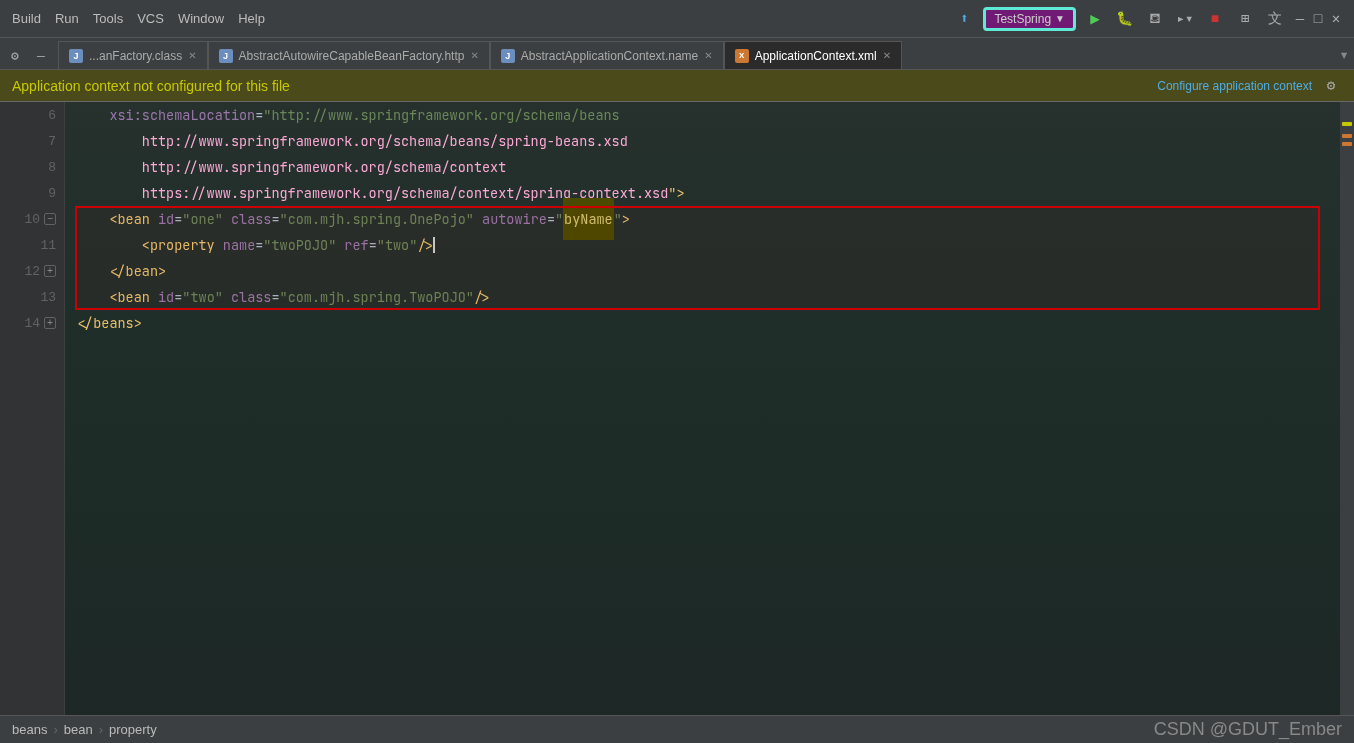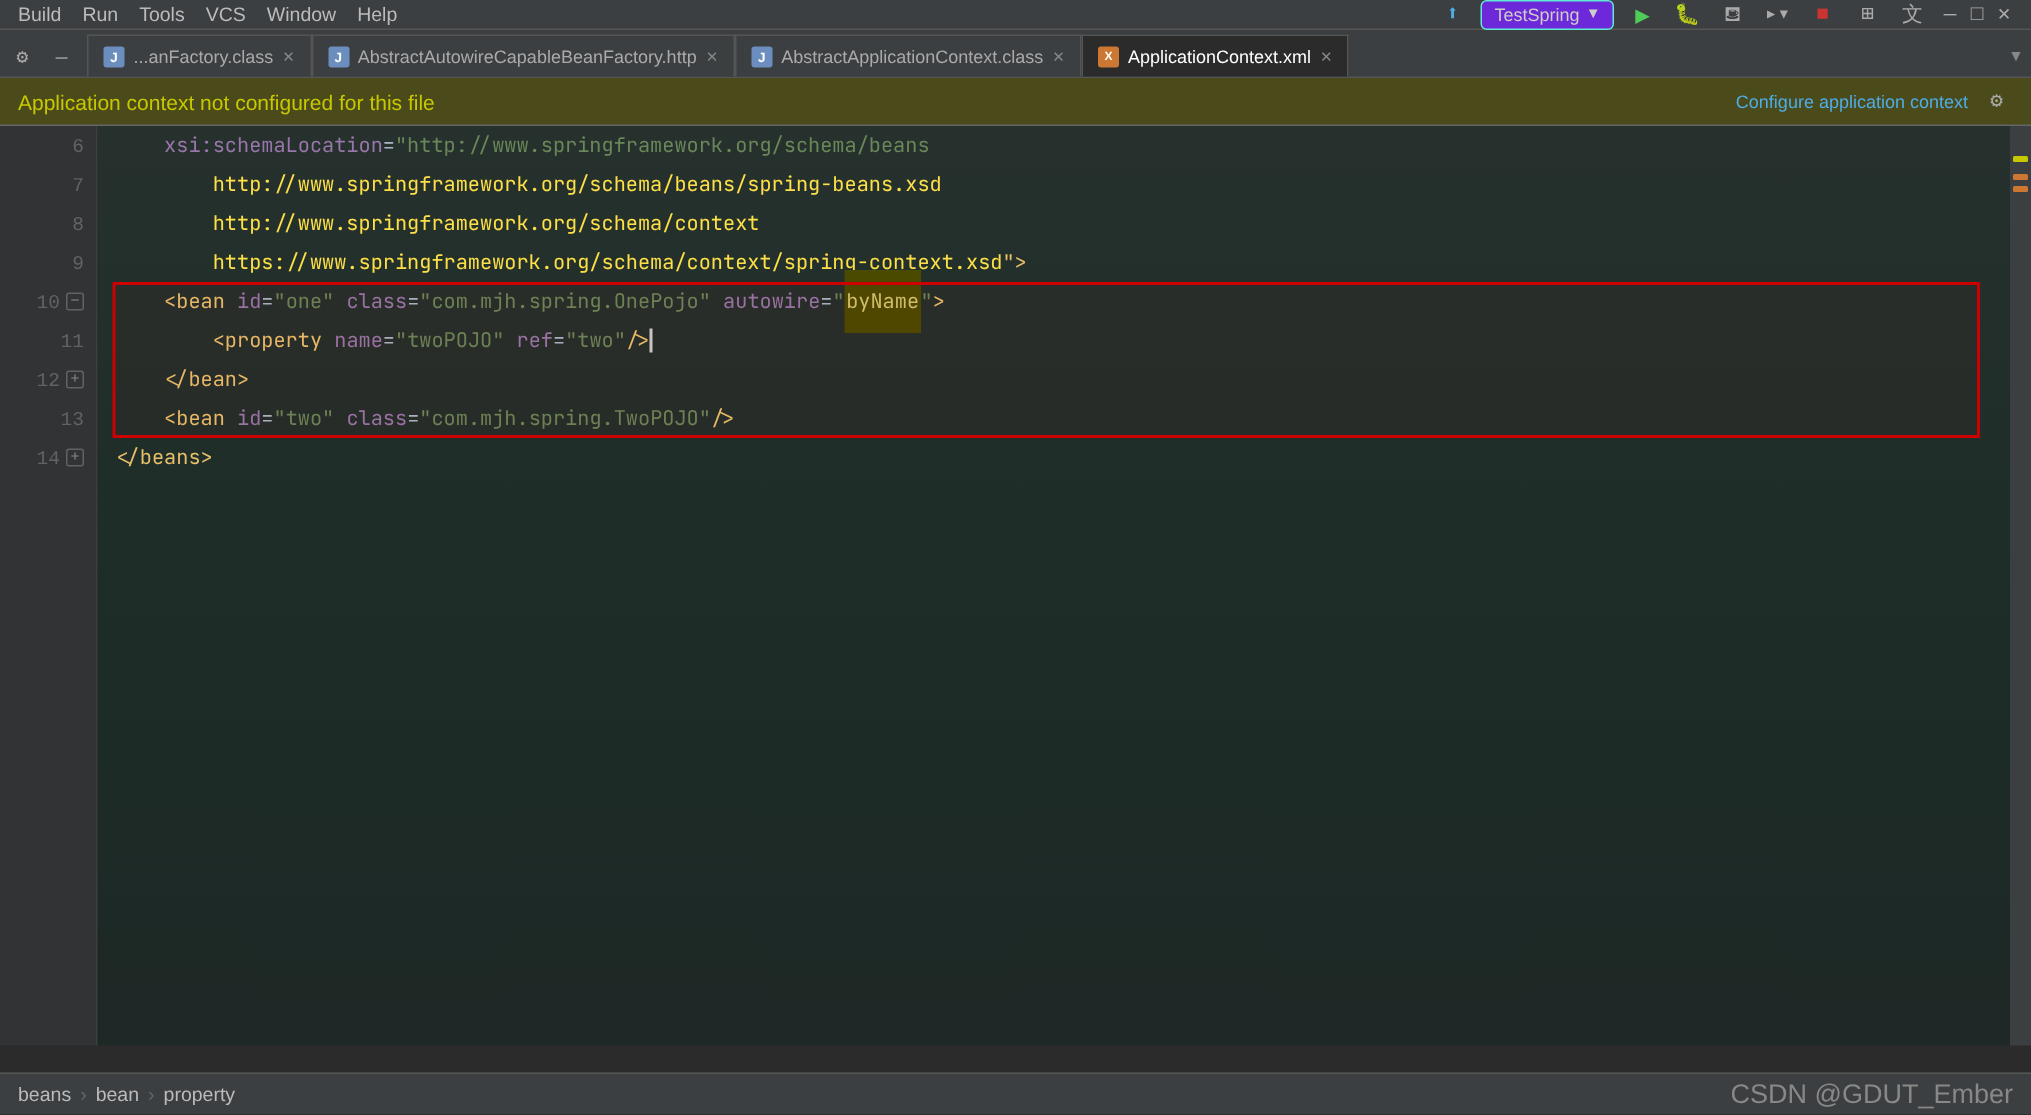--- a/index.html
+++ b/index.html
@@ -7,21 +7,21 @@
       width: 1354px;
       height: 743px;
       background: #2b2b2b;
       font-family: 'Courier New', Courier, monospace;
       overflow: hidden;
       position: relative;
     }
 
     
     .title-bar {
-      height: 20px;
+      height: 38px;
       background: #3c3f41;
       display: flex;
       align-items: center;
       justify-content: space-between;
       padding: 0 12px;
       border-bottom: 1px solid #555;
     }
     .title-bar-left {
       display: flex;
       align-items: center;
@@ -46,22 +46,22 @@
       position: absolute;
       left: 50%;
       transform: translateX(-50%);
     }
     .title-bar-right {
       display: flex;
       align-items: center;
       gap: 8px;
     }
     .run-config {
-      background: #6d28d9;
-      border: 1px solid #5eead4;
+      background: #701a75;
+      border: 3px solid #5eead4;
       border-radius: 4px;
       color: #ccc;
       font-family: Arial, sans-serif;
       font-size: 12px;
       padding: 2px 8px;
       cursor: pointer;
       display: flex;
       align-items: center;
       gap: 4px;
     }
@@ -238,21 +238,21 @@
       pointer-events: none;
       background: rgba(204, 0, 0, 0.04);
     }
 
     
     .c-bracket { color: #e8bf6a; }
     .c-tag { color: #e8bf6a; }
     .c-attr { color: #9876aa; }
     .c-val { color: #6a8759; }
     .c-text { color: #a9b7c6; }
-    .c-url { color: #fde047; }
+    .c-url { color: #f9a8d4; }
     .c-highlight-by { color: #d0c46e; background: #4a4a00; padding: 12px 1px; }
 
     
     .right-scrollbar {
       width: 14px;
       background: #3c3f41;
       position: relative;
     }
     .scrollbar-marker {
       width: 10px;
@@ -416,21 +416,21 @@
   </div>
 
   <div class="tab">
     <span class="tab-icon-j">J</span>
     <span>AbstractAutowireCapableBeanFactory.http</span>
     <span class="tab-close">✕</span>
   </div>
 
   <div class="tab">
     <span class="tab-icon-j">J</span>
-    <span>AbstractApplicationContext.class</span>
+    <span>AbstractApplicationContext.name</span>
     <span class="tab-close">✕</span>
   </div>
 
   <div class="tab active">
     <span class="tab-icon-xml">X</span>
     <span>ApplicationContext.xml</span>
     <span class="tab-close">✕</span>
   </div>
 
   <div class="tabs-overflow">▾</div>

